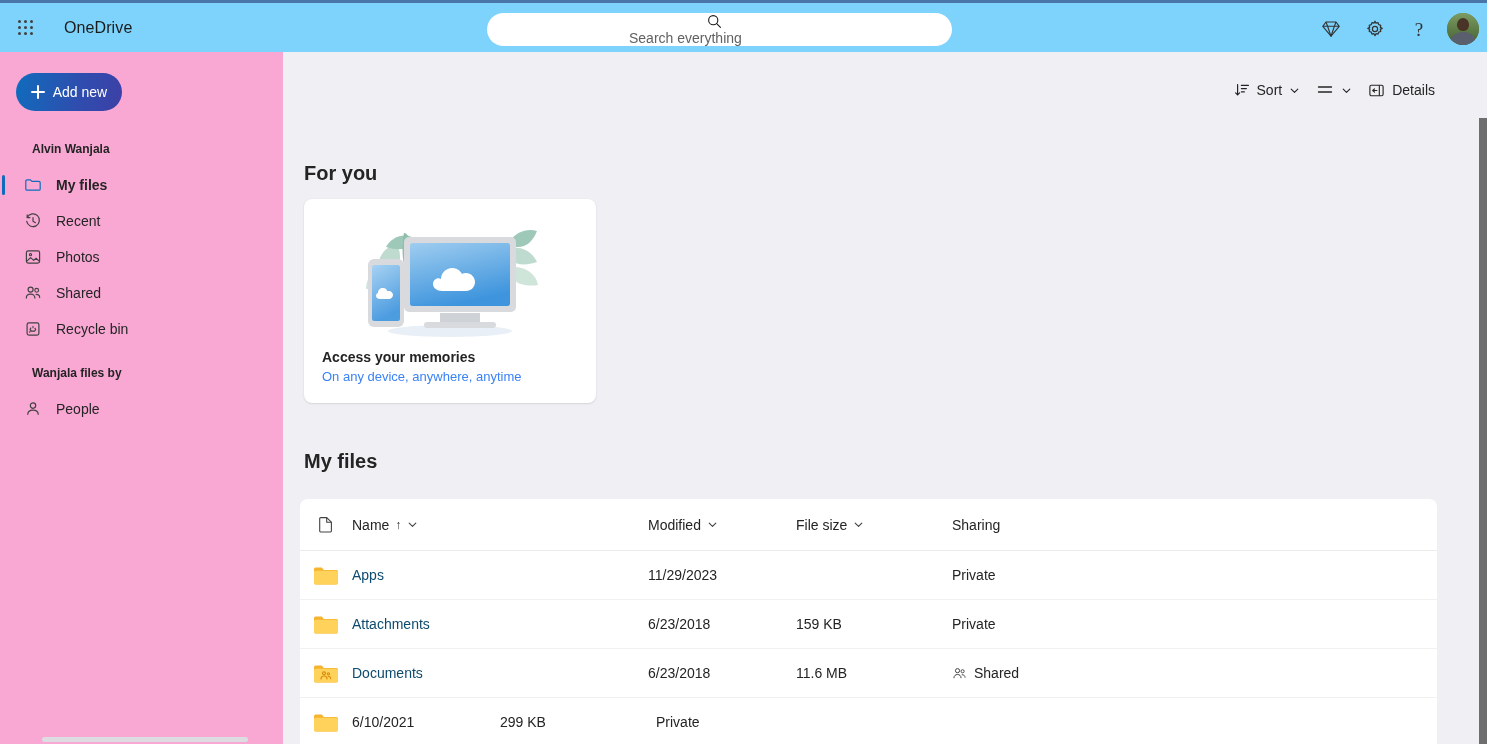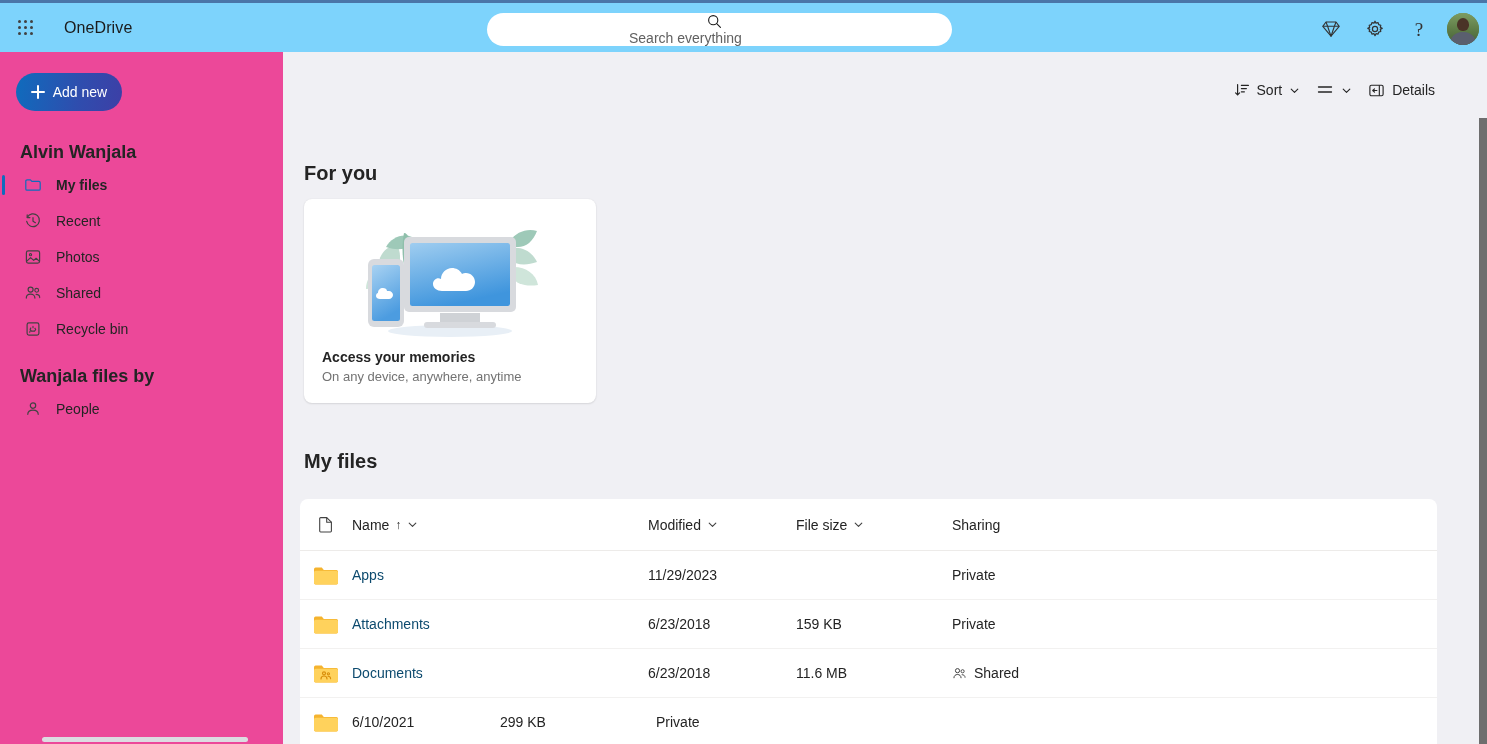--- a/index.html
+++ b/index.html
@@ -50,34 +50,34 @@
   
   .cmdbar { position: absolute; top: 70px; right: 44px; height: 40px; display: flex; align-items: center; gap: 0; }
   .cmd-btn {
     height: 32px; display: flex; align-items: center; gap: 7px; padding: 0 8px;
     border-radius: 4px; cursor: pointer; background: transparent; border: none;
     font-family: "Liberation Sans", sans-serif; font-size: 14px; color: #242424;
   }
   .chev { width: 11px; height: 11px; flex: 0 0 11px; }
 
   
-  .sidebar { position: absolute; top: 52px; left: 0; width: 283px; height: 692px; background: #ec4899; }
+  .sidebar { position: absolute; top: 52px; left: 0; width: 283px; height: 692px; background: #f9a8d4; }
   .addnew {
     position: absolute; left: 16px; top: 21px; width: 106px; height: 38px;
     border-radius: 19px; border: none; cursor: pointer;
     background: linear-gradient(100deg, #0f6cbd 0%, #2f4dae 60%, #3d3fa6 100%);
     color: #fff; font-family: "Liberation Sans", sans-serif; font-size: 14px;
     display: flex; align-items: center; justify-content: center; gap: 8px;
   }
   .plus { width: 14px; height: 14px; flex: 0 0 14px; position: relative; }
   .plus::before, .plus::after { content: ""; position: absolute; background: #fff; border-radius: 1px; }
   .plus::before { left: 0; top: 6px; width: 14px; height: 2px; }
   .plus::after { top: 0; left: 6px; width: 2px; height: 14px; }
 
-  .side-title { position: absolute; left: 20px; font-size: 18px; font-weight: bold; color: #242424; }
+  .side-title { position: absolute; left: 32px; font-size: 12px; font-weight: bold; color: #242424; }
   .nav { position: absolute; left: 0; width: 283px; }
   .nav-item {
     position: relative; height: 36px; display: flex; align-items: center;
     padding-left: 24px; cursor: pointer; font-size: 14px; color: #242424;
   }
   .nav-item .ni-icon { width: 18px; height: 18px; flex: 0 0 18px; margin-right: 14px; display: flex; align-items: center; justify-content: center; }
   .nav-item.sel { font-weight: bold; }
   .nav-item.sel::before {
     content: ""; position: absolute; left: 2px; top: 8px; width: 3px; height: 20px;
     border-radius: 2px; background: #0f6cbd;
@@ -89,21 +89,21 @@
   .sec-head { position: absolute; font-size: 20px; font-weight: bold; color: #242424; }
 
   .foryou-card {
     position: absolute; left: 21px; top: 147px; width: 292px; height: 204px;
     background: #fff; border-radius: 8px; cursor: pointer;
     box-shadow: 0 1px 2px rgba(0,0,0,.10), 0 0 2px rgba(0,0,0,.06);
     overflow: hidden;
   }
   .illus { position: absolute; left: 0; top: 8px; width: 292px; height: 140px; }
   .card-t1 { position: absolute; left: 18px; top: 150px; font-size: 14px; font-weight: bold; color: #242424; }
-  .card-t2 { position: absolute; left: 18px; top: 170px; font-size: 13px; color: #737373; text-align: center; }
+  .card-t2 { position: absolute; left: 18px; top: 170px; font-size: 13px; color: #3b82f6; text-align: center; }
 
   
   .table {
     position: absolute; left: 17px; top: 447px; width: 1137px;
     background: #fff; border-radius: 8px 8px 0 0;
   }
   .thead { display: flex; align-items: center; height: 52px; padding-left: 52px; border-bottom: 1px solid #edebe9; }
   .th { font-size: 14px; color: #242424; display: flex; align-items: center; gap: 6px; cursor: pointer; }
   .c-icon { width: 52px; margin-left: -52px; display: flex; align-items: center; justify-content: center; }
   .c-name { width: 296px; }

